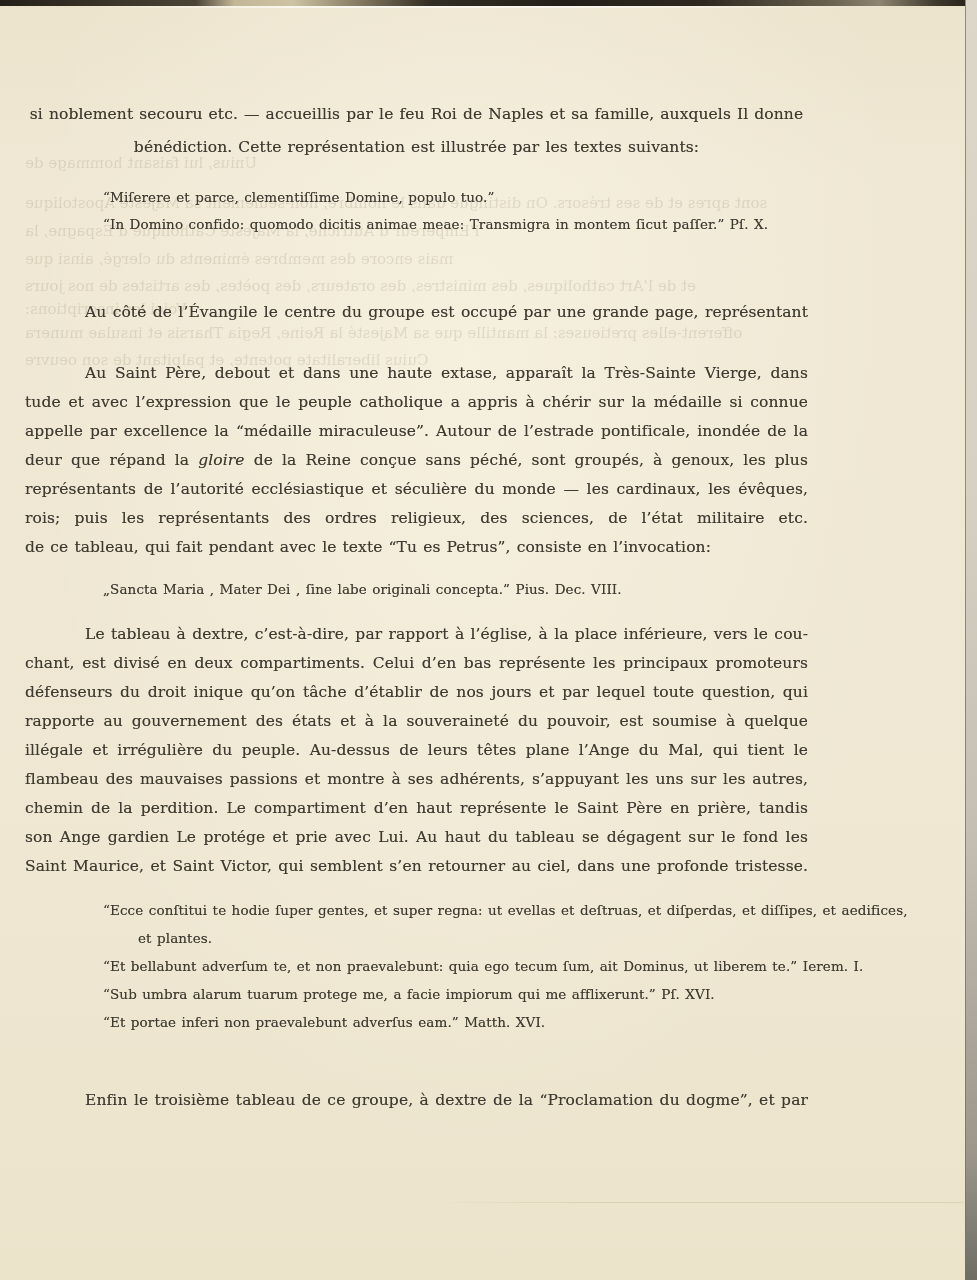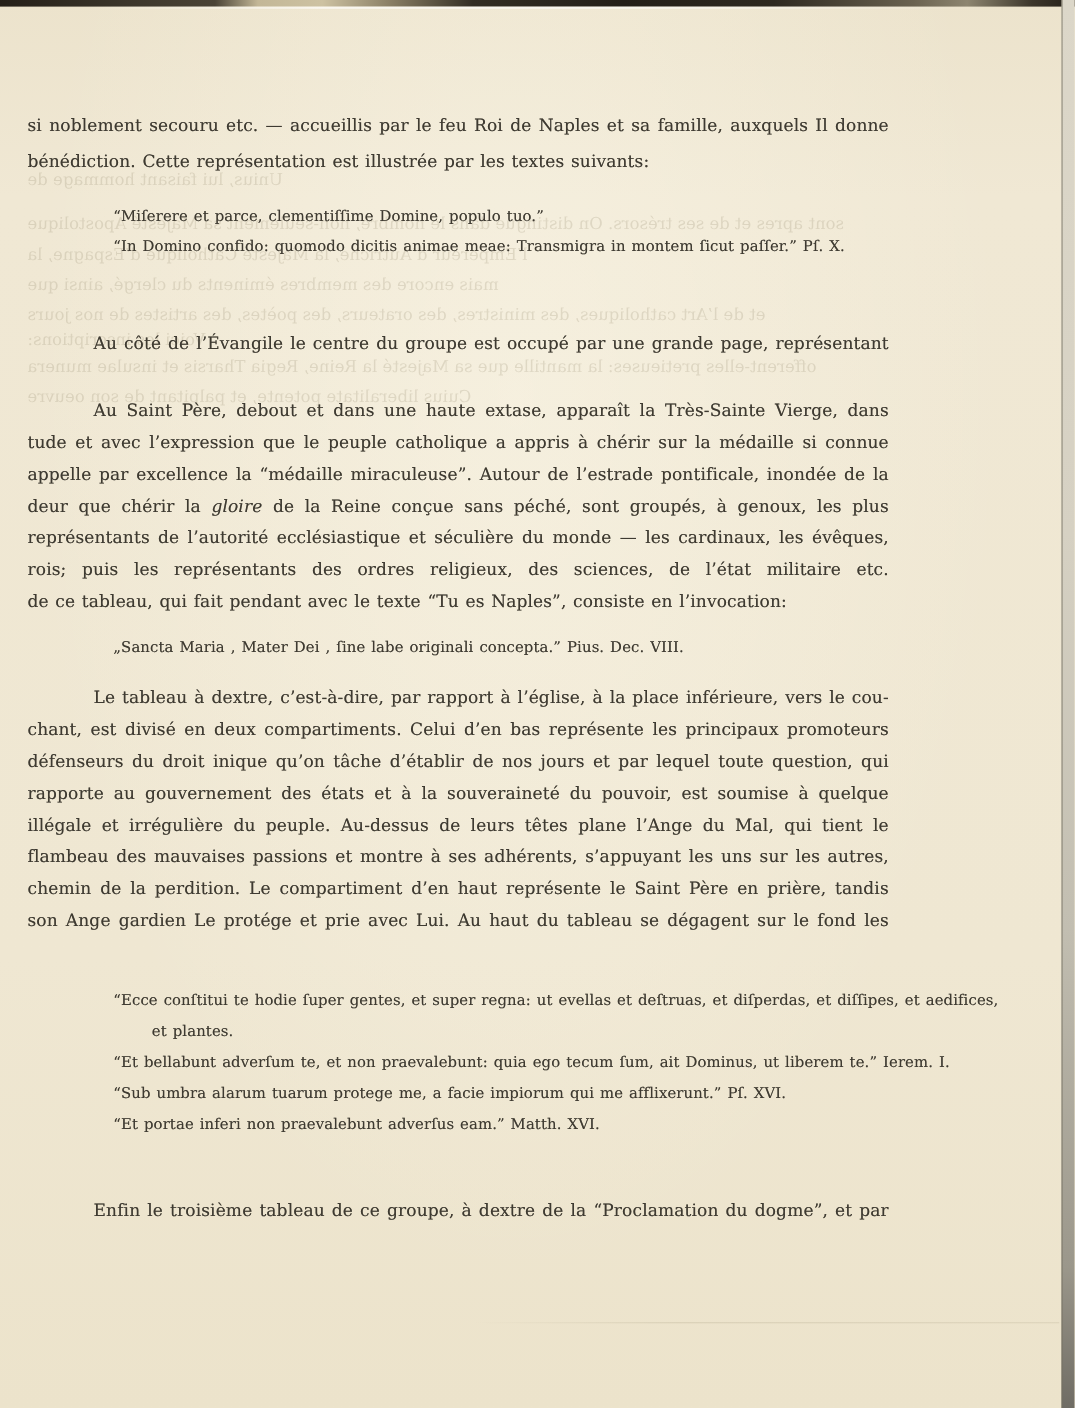--- a/index.html
+++ b/index.html
@@ -45,21 +45,21 @@
   
   .col { position: absolute; left: 25px; width: 783px; }
   .line {
     height: 29px; line-height: 29px;
     font-size: 15.5px; letter-spacing: 0.1px; word-spacing: 1px;
     overflow: hidden; white-space: normal;
     text-shadow: 0 0 0.4px rgba(62,58,49,0.55);
   }
   .jl { text-align: justify; text-align-last: justify; }
   .indent { text-indent: 60px; }
-  .p1 .line { height: 33px; line-height: 33px; }
+  .p1 .line { height: 33px; line-height: 33px; text-align: center; }
   .smallcaps {
     font-variant: small-caps;
     font-size: 17px; letter-spacing: 1.3px;
   }
 
   
   .quote { position: absolute; left: 103px; width: 855px; }
   .quote .line {
     height: 27px; line-height: 27px;
     font-size: 13.5px; letter-spacing: 0.1px;
@@ -109,39 +109,40 @@
 </div>
 
 <div class="col" style="top:297px">
   <div class="line jl indent" style="height:30px;line-height:30px">Au côté de l’Évangile le centre du groupe est occupé par une grande page, représentant la</div>
 </div>
 
 <div class="col" style="top:359px">
   <div class="line jl indent">Au Saint Père, debout et dans une haute extase, apparaît la Très-Sainte Vierge, dans l’atti-</div>
   <div class="line jl">tude et avec l’expression que le peuple catholique a appris à chérir sur la médaille si connue qu’on</div>
   <div class="line jl">appelle par excellence la “médaille miraculeuse”. Autour de l’estrade pontificale, inondée de la splen-</div>
-  <div class="line jl"><span>deur que chérir la </span><i>gloire</i><span> de la Reine conçue sans péché, sont groupés, à genoux, les plus illustres</span></div>
+  <div class="line jl"><span>deur que répand la </span><i>gloire</i><span> de la Reine conçue sans péché, sont groupés, à genoux, les plus illustres</span></div>
   <div class="line jl">représentants de l’autorité ecclésiastique et séculière du monde — les cardinaux, les évêques, les</div>
   <div class="line jl">rois; puis les représentants des ordres religieux, des sciences, de l’état militaire etc. L’épigraphe</div>
-  <div class="line">de ce tableau, qui fait pendant avec le texte “Tu es Naples”, consiste en l’invocation:</div>
+  <div class="line">de ce tableau, qui fait pendant avec le texte “Tu es Petrus”, consiste en l’invocation:</div>
 </div>
 
 <div class="quote" style="top:576px">
   <div class="line">„Sancta Maria , Mater Dei , ſine labe originali concepta.” Pius. Dec. VIII.</div>
 </div>
 
 <div class="col" style="top:620px">
   <div class="line jl indent">Le tableau à dextre, c’est-à-dire, par rapport à l’église, à la place inférieure, vers le cou-</div>
   <div class="line jl">chant, est divisé en deux compartiments. Celui d’en bas représente les principaux promoteurs et</div>
   <div class="line jl">défenseurs du droit inique qu’on tâche d’établir de nos jours et par lequel toute question, qui se</div>
   <div class="line jl">rapporte au gouvernement des états et à la souveraineté du pouvoir, est soumise à quelque votation</div>
   <div class="line jl">illégale et irrégulière du peuple. Au-dessus de leurs têtes plane l’Ange du Mal, qui tient le</div>
   <div class="line jl">flambeau des mauvaises passions et montre à ses adhérents, s’appuyant les uns sur les autres, le</div>
   <div class="line jl">chemin de la perdition. Le compartiment d’en haut représente le Saint Père en prière, tandis que</div>
   <div class="line jl">son Ange gardien Le protége et prie avec Lui. Au haut du tableau se dégagent sur le fond les figu-</div>
+  <div class="line jl">Saint Maurice, et Saint Victor, qui semblent s’en retourner au ciel, dans une profonde tristesse.</div>
 </div>
 
 <div class="quote q2" style="top:896px">
   <div class="line">“Ecce conſtitui te hodie ſuper gentes, et super regna: ut evellas et deſtruas, et diſperdas, et diſſipes, et aedifices,</div>
   <div class="line cont">et plantes.</div>
   <div class="line">“Et bellabunt adverſum te, et non praevalebunt: quia ego tecum ſum, ait Dominus, ut liberem te.” Ierem. I.</div>
   <div class="line">“Sub umbra alarum tuarum protege me, a facie impiorum qui me afflixerunt.” Pſ. XVI.</div>
   <div class="line">“Et portae inferi non praevalebunt adverſus eam.” Matth. XVI.</div>
 </div>
 

